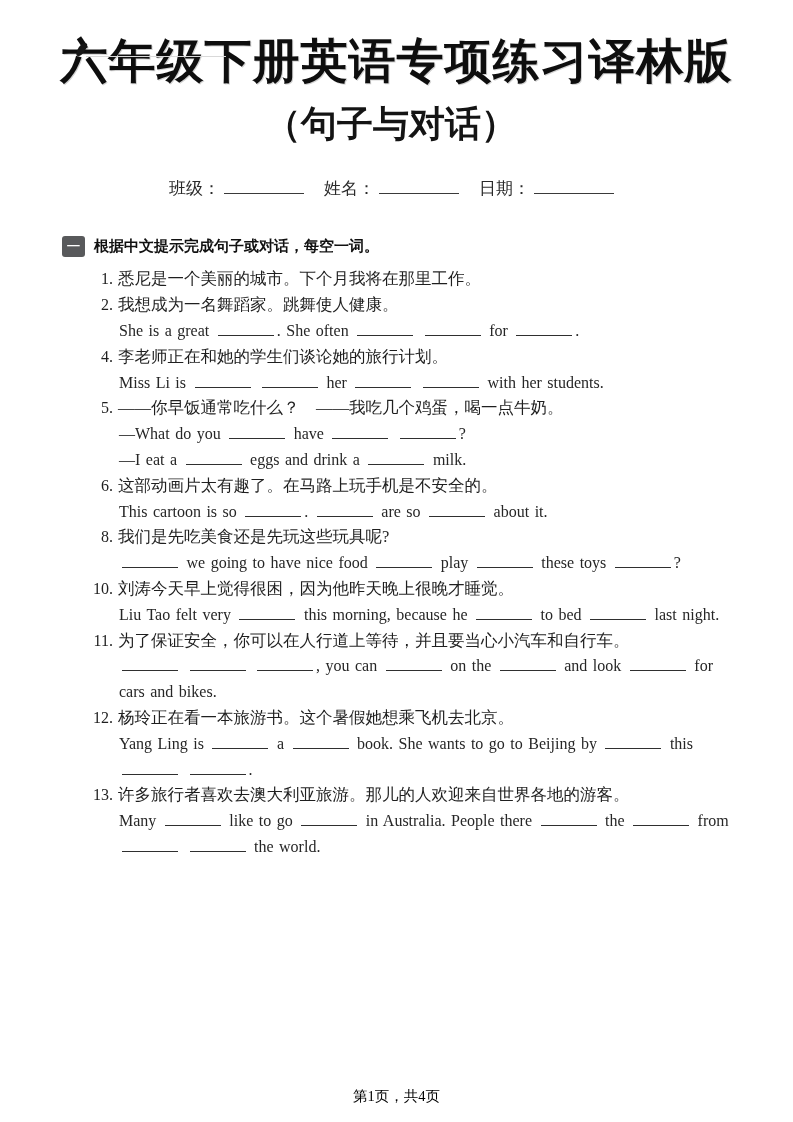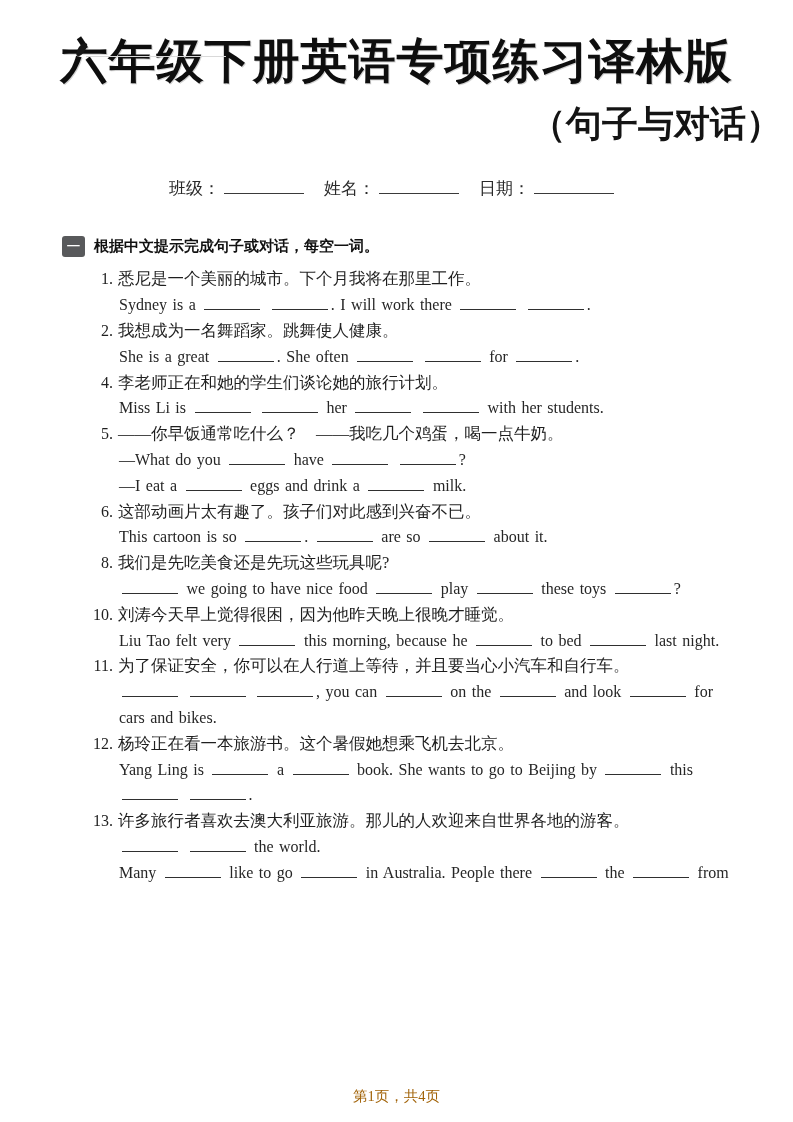--- a/index.html
+++ b/index.html
@@ -35,21 +35,21 @@
     text-align: center;
     font-size: 47px;
     font-weight: 700;
     letter-spacing: 1px;
     color: #0e0e0e;
     line-height: 1.15;
     text-shadow: 1px 1px 0 rgba(0,0,0,0.18);
   }
   .subtitle {
     margin: 16px 11px 0 0;
-    text-align: right;
+    text-align: center;
     font-size: 36px;
     font-weight: 700;
     color: #141414;
     line-height: 1.15;
   }
   .fields-row {
     margin-top: 32px;
     text-align: center;
     padding-left: 10px;
     font-size: 17px;
@@ -117,21 +117,21 @@
     margin: 0 3px;
     vertical-align: baseline;
   }
   .footer {
     position: absolute;
     left: 0;
     right: 0;
     bottom: 16px;
     text-align: center;
     font-size: 14.5px;
-    color: #a16207;
+    color: #000000;
   }
 </style>
 </head>
 <body>
 
 <div class="scan-mark"></div>
 <div class="scan-edge"></div>
 
 <h1 class="title">六年级下册英语专项练习译林版</h1>
 <h2 class="subtitle">（句子与对话）</h2>
@@ -139,39 +139,38 @@
 <div class="fields-row"><span class="field"><span>班级：</span><span class="fblank"></span></span><span class="field"><span>姓名：</span><span class="fblank"></span></span><span class="field"><span>日期：</span><span class="fblank"></span></span></div>
 
 <div class="section-row">
   <span class="section-marker">一</span>
   <span class="section-instruction">根据中文提示完成句子或对话，每空一词。</span>
 </div>
 
 <div class="items">
     <div class="item">
       <div class="line cn-row"><span class="item-num">1.</span><span>悉尼是一个美丽的城市。下个月我将在那里工作。</span></div>
-      <div class="line en-line"><span>Sydney is a </span><span class="blank"></span><span> </span><span class="blank"></span><span>. I will work there </span><span class="blank"></span><span> </span><span class="blank"></span><span>.</span></div>
     </div>
     <div class="item">
       <div class="line cn-row"><span class="item-num">2.</span><span>我想成为一名舞蹈家。跳舞使人健康。</span></div>
     </div>
     <div class="item">
       <div class="line en-line"><span>She is a great </span><span class="blank"></span><span>. She often </span><span class="blank"></span><span> </span><span class="blank"></span><span> for </span><span class="blank"></span><span>.</span></div>
     </div>
     <div class="item">
       <div class="line cn-row"><span class="item-num">4.</span><span>李老师正在和她的学生们谈论她的旅行计划。</span></div>
       <div class="line en-line"><span>Miss Li is </span><span class="blank"></span><span> </span><span class="blank"></span><span> her </span><span class="blank"></span><span> </span><span class="blank"></span><span> with her students.</span></div>
     </div>
     <div class="item">
       <div class="line cn-row"><span class="item-num">5.</span><span>——你早饭通常吃什么？　——我吃几个鸡蛋，喝一点牛奶。</span></div>
       <div class="line en-line"><span>—What do you </span><span class="blank"></span><span> have </span><span class="blank"></span><span> </span><span class="blank"></span><span>?</span></div>
       <div class="line en-line"><span>—I eat a </span><span class="blank"></span><span> eggs and drink a </span><span class="blank"></span><span> milk.</span></div>
     </div>
     <div class="item">
-      <div class="line cn-row"><span class="item-num">6.</span><span>这部动画片太有趣了。孩子们对此感到兴奋不已。</span></div>
+      <div class="line cn-row"><span class="item-num">6.</span><span>这部动画片太有趣了。在马路上玩手机是不安全的。</span></div>
       <div class="line en-line"><span>This cartoon is so </span><span class="blank"></span><span>. </span><span class="blank"></span><span> are so </span><span class="blank"></span><span> about it.</span></div>
     </div>
     <div class="item">
       <div class="line cn-row"><span class="item-num">8.</span><span>我们是先吃美食还是先玩这些玩具呢?</span></div>
       <div class="line en-line"><span class="blank"></span><span> we going to have nice food </span><span class="blank"></span><span> play </span><span class="blank"></span><span> these toys </span><span class="blank"></span><span>?</span></div>
     </div>
     <div class="item">
       <div class="line cn-row"><span class="item-num">10.</span><span>刘涛今天早上觉得很困，因为他昨天晚上很晚才睡觉。</span></div>
       <div class="line en-line"><span>Liu Tao felt very </span><span class="blank"></span><span> this morning, because he </span><span class="blank"></span><span> to bed </span><span class="blank"></span><span> last night.</span></div>
     </div>
@@ -180,18 +179,18 @@
       <div class="line en-line"><span class="blank"></span><span> </span><span class="blank"></span><span> </span><span class="blank"></span><span>, you can </span><span class="blank"></span><span> on the </span><span class="blank"></span><span> and look </span><span class="blank"></span><span> for</span></div>
       <div class="line en-line"><span>cars and bikes.</span></div>
     </div>
     <div class="item">
       <div class="line cn-row"><span class="item-num">12.</span><span>杨玲正在看一本旅游书。这个暑假她想乘飞机去北京。</span></div>
       <div class="line en-line"><span>Yang Ling is </span><span class="blank"></span><span> a </span><span class="blank"></span><span> book. She wants to go to Beijing by </span><span class="blank"></span><span> this</span></div>
       <div class="line en-line"><span class="blank"></span><span> </span><span class="blank"></span><span>.</span></div>
     </div>
     <div class="item">
       <div class="line cn-row"><span class="item-num">13.</span><span>许多旅行者喜欢去澳大利亚旅游。那儿的人欢迎来自世界各地的游客。</span></div>
+      <div class="line en-line"><span>Many </span><span class="blank"></span><span> like to go </span><span class="blank"></span><span> in Australia. People there </span><span class="blank"></span><span> the </span><span class="blank"></span><span> from</span></div>
       <div class="line en-line"><span class="blank"></span><span> </span><span class="blank"></span><span> the world.</span></div>
-      <div class="line en-line"><span>Many </span><span class="blank"></span><span> like to go </span><span class="blank"></span><span> in Australia. People there </span><span class="blank"></span><span> the </span><span class="blank"></span><span> from</span></div>
     </div>
   </div>
 
 <div class="footer">第1页，共4页</div>
 
 </body></html>

